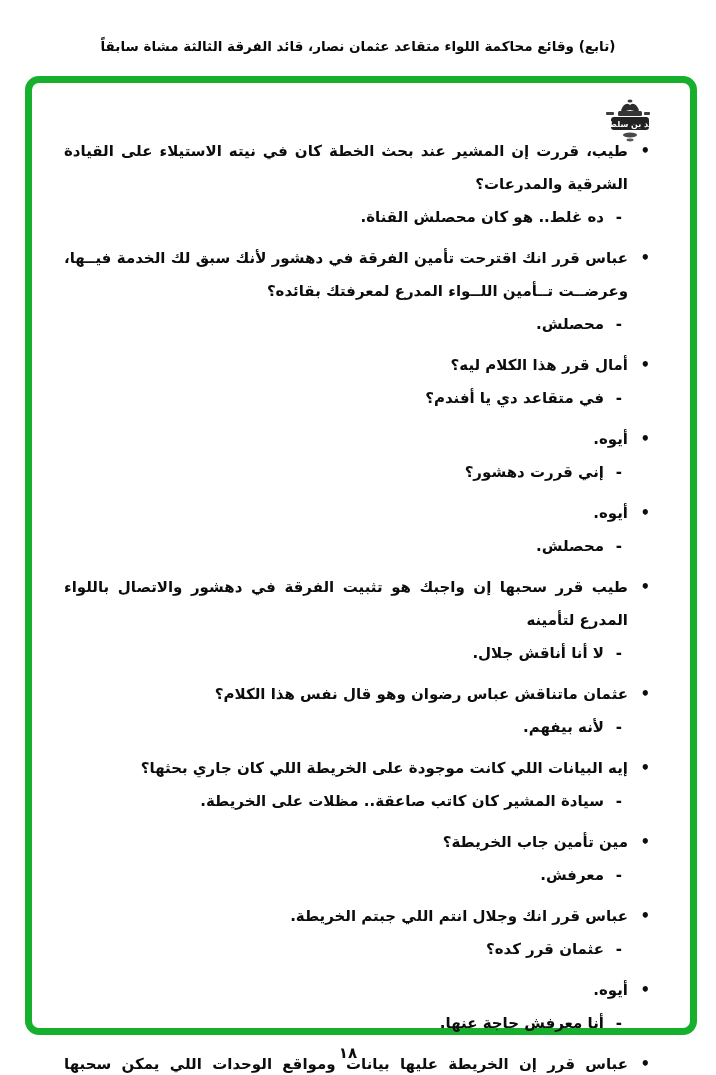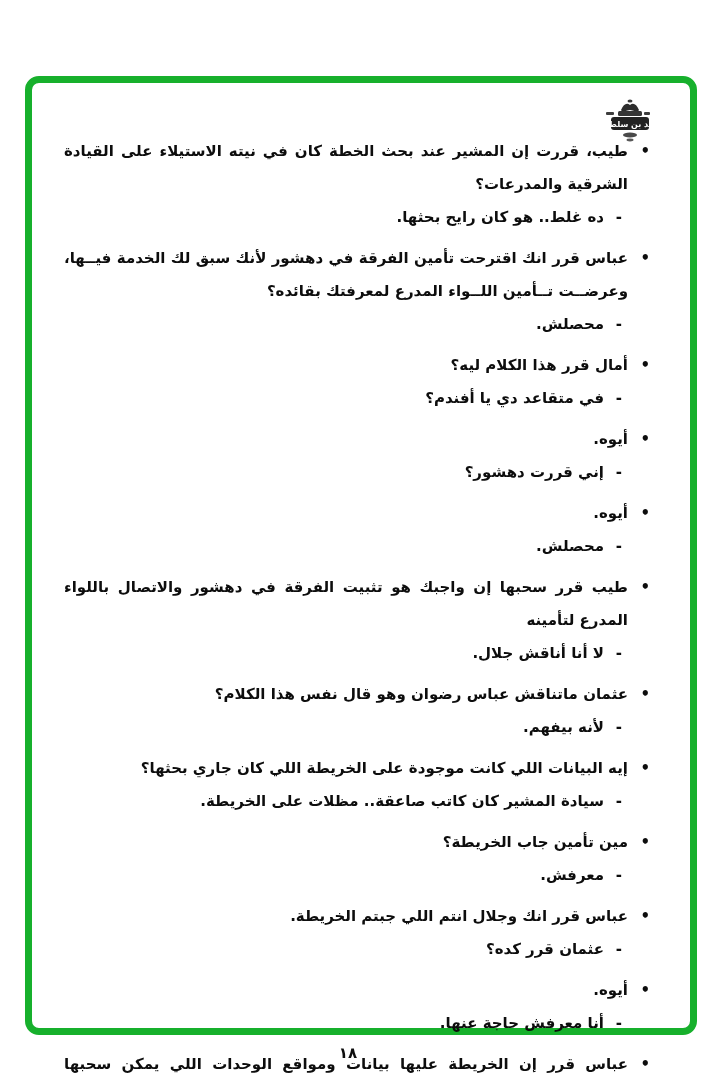--- a/index.html
+++ b/index.html
@@ -77,20 +77,21 @@
     font-weight: bold;
     font-size: 15px;
     direction: rtl;
   }
 </style>
 </head>
 <body>
 
 <div class="page">
 
+  <div class="header">(تابع) وقائع محاكمة اللواء متقاعد عثمان نصار، قائد الفرقة الثالثة مشاة سابقاً</div>
 
   <div class="frame">
 
     <div class="stamp">
       <svg width="60" height="48" viewBox="0 0 60 48">
         <ellipse cx="36" cy="4" rx="2.5" ry="1.6" fill="#2a2a2a"></ellipse>
         <path d="M27 13 Q31 4 36 8 Q41 4 45 13 L43 16 Q36 10 29 16 Z" fill="#1c1c1c"></path>
         <rect x="24" y="14" width="24" height="5" rx="1.5" fill="#242424"></rect>
         <rect x="12" y="15" width="8" height="3" rx="1" fill="#2e2e2e"></rect>
         <rect x="50" y="15" width="6" height="3" rx="1" fill="#2e2e2e"></rect>
@@ -103,21 +104,21 @@
 
     <div class="dialogue">
 
         <div class="exchange">
           <div class="line question">
             <span class="marker">•</span>
             <span class="text">طيب، قررت إن المشير عند بحث الخطة كان في نيته الاستيلاء على القيادة الشرقية والمدرعات؟</span>
           </div>
           <div class="line answer">
             <span class="marker">-</span>
-            <span class="text">ده غلط.. هو كان رايح بحثها.</span>
+            <span class="text">ده غلط.. هو كان محصلش القناة.</span>
           </div>
         </div>
 
         <div class="exchange">
           <div class="line question">
             <span class="marker">•</span>
             <span class="text">عباس قرر انك اقترحت تأمين الفرقة في دهشور لأنك سبق لك الخدمة فيــها، وعرضــت تــأمين اللــواء المدرع لمعرفتك بقائده؟</span>
           </div>
           <div class="line answer">
             <span class="marker">-</span>

